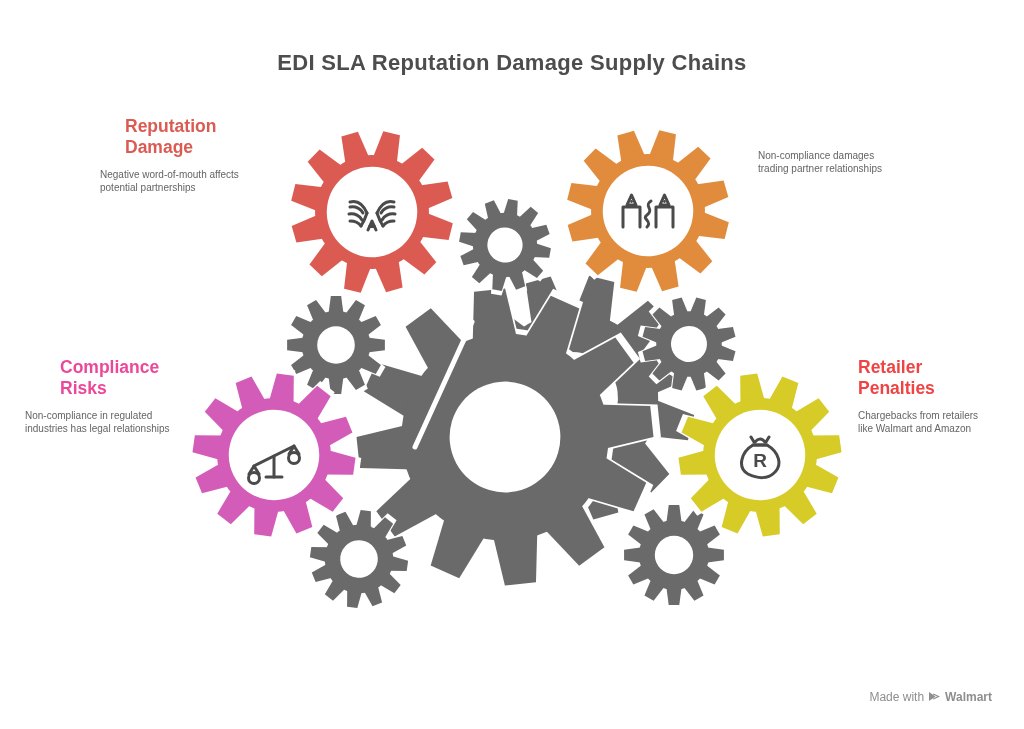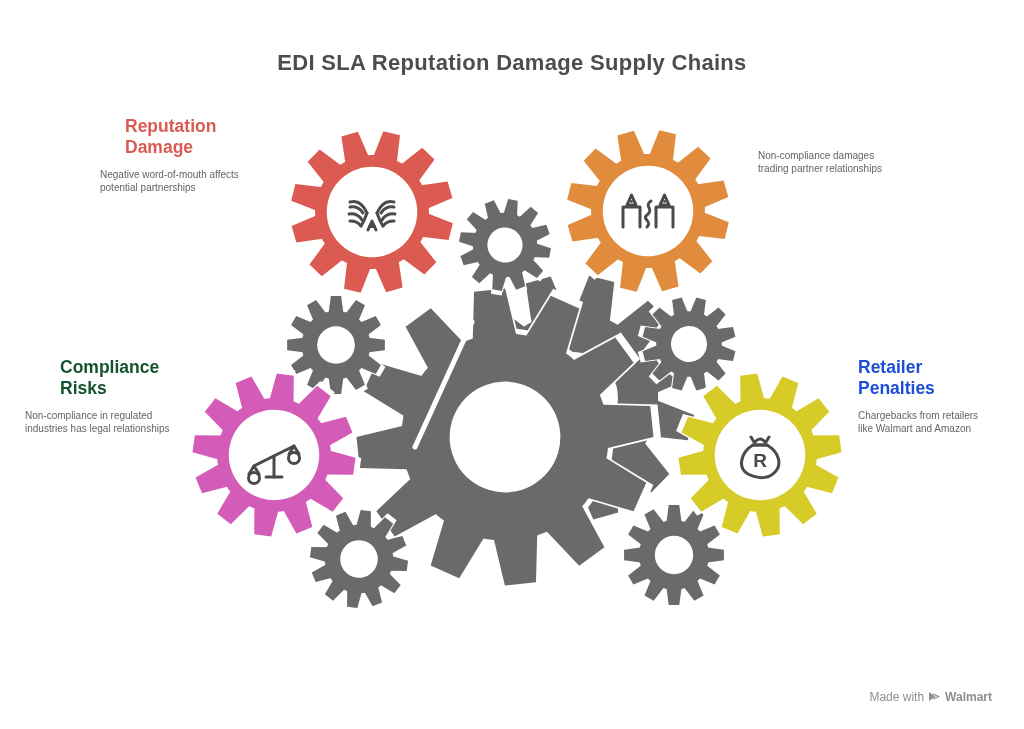--- a/index.html
+++ b/index.html
@@ -14,23 +14,23 @@
   .sec-heading{font-size:17.5px;font-weight:bold;line-height:1.2;}
   .sec-body{font-size:10px;line-height:1.34;color:#646464;margin-top:10px;}
   .align-right{text-align:left;}
   .align-left{text-align:left;}
   .sec-reputation{left:100px;top:116px;width:165px;}
   .sec-reputation .sec-heading{color:#DB5B53;max-width:140px;margin-left:auto;}
   .sec-trust{left:758px;top:139px;width:160px;}
   .sec-trust .sec-heading{color:#E08C3C;}
   .sec-trust .sec-body{max-width:145px;}
   .sec-compliance{left:25px;top:357px;width:160px;}
-  .sec-compliance .sec-heading{color:#14532d;max-width:125px;margin-left:auto;}
+  .sec-compliance .sec-heading{color:#ec4899;max-width:125px;margin-left:auto;}
   .sec-retailer{left:858px;top:357px;width:132px;}
-  .sec-retailer .sec-heading{color:#1d4ed8;max-width:110px;}
+  .sec-retailer .sec-heading{color:#ef4444;max-width:110px;}
   .watermark{
     position:absolute;right:32px;top:690px;display:flex;align-items:center;gap:5px;
     font-size:12px;color:#8E8E8E;
   }
   .watermark .brand{font-weight:bold;}
 </style>
 </head>
 <body>
 
 <div class="stage">

